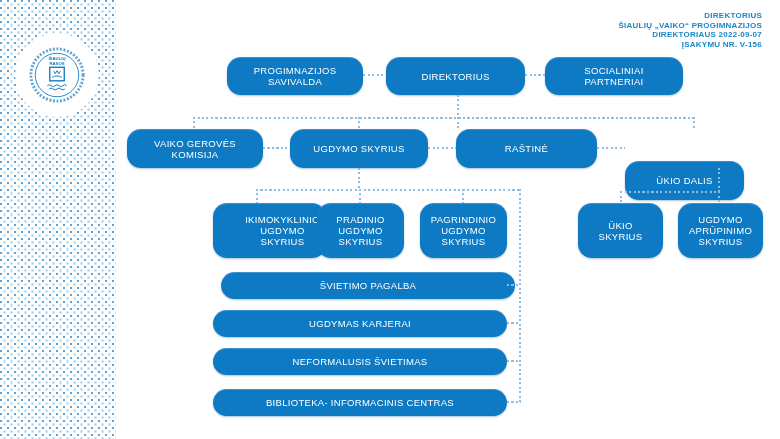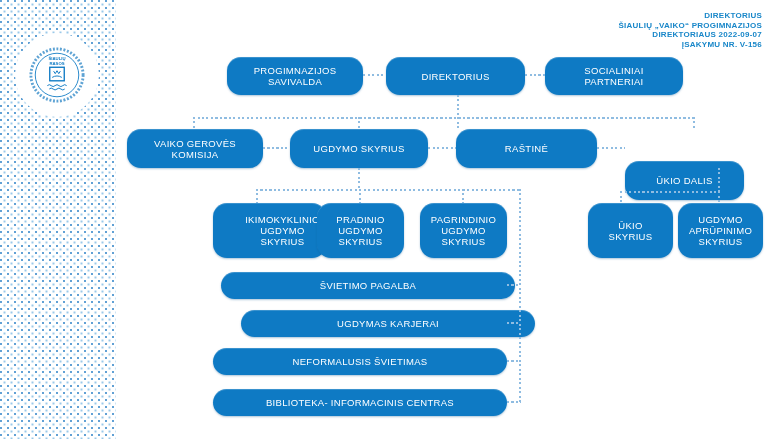--- a/index.html
+++ b/index.html
@@ -37,24 +37,24 @@
   #b-sav{left:227px;top:57px;width:136px;height:38px;}
   #b-dir{left:386px;top:57px;width:139px;height:38px;}
   #b-par{left:545px;top:57px;width:138px;height:38px;}
   #b-vgk{left:127px;top:129px;width:136px;height:39px;}
   #b-usk{left:290px;top:129px;width:138px;height:39px;}
   #b-ras{left:456px;top:129px;width:141px;height:39px;}
   #b-ukd{left:625px;top:129px;width:119px;height:39px;margin-top:32px;}
   #b-iki{left:213px;top:203px;width:87px;height:55px;padding-left:26px;}
   #b-pra{left:317px;top:203px;width:87px;height:55px;}
   #b-pag{left:420px;top:203px;width:87px;height:55px;}
-  #b-uks{left:578px;top:203px;width:85px;height:55px;margin-left:10px;}
+  #b-uks{left:578px;top:203px;width:85px;height:55px;}
   #b-uga{left:678px;top:203px;width:85px;height:55px;}
   #b-svp{left:213px;top:272px;width:294px;height:27px;margin-left:8px;}
-  #b-ugk{left:213px;top:310px;width:294px;height:27px;margin-left:28px;}
+  #b-ugk{left:213px;top:310px;width:294px;height:27px;}
   #b-nef{left:213px;top:348px;width:294px;height:27px;}
   #b-bib{left:213px;top:389px;width:294px;height:27px;}
   
   .ch{position:absolute;height:2px;
       background:repeating-linear-gradient(90deg,#8fbce1 0 2px,transparent 2px 4.5px);}
   .cv{position:absolute;width:2px;
       background:repeating-linear-gradient(180deg,#8fbce1 0 2px,transparent 2px 4.5px);}
   #c-sav-dir{left:363px;top:74px;width:23px;}
   #c-dir-par{left:525px;top:74px;width:20px;}
   #c-dir-down{left:457px;top:95px;height:34px;}

